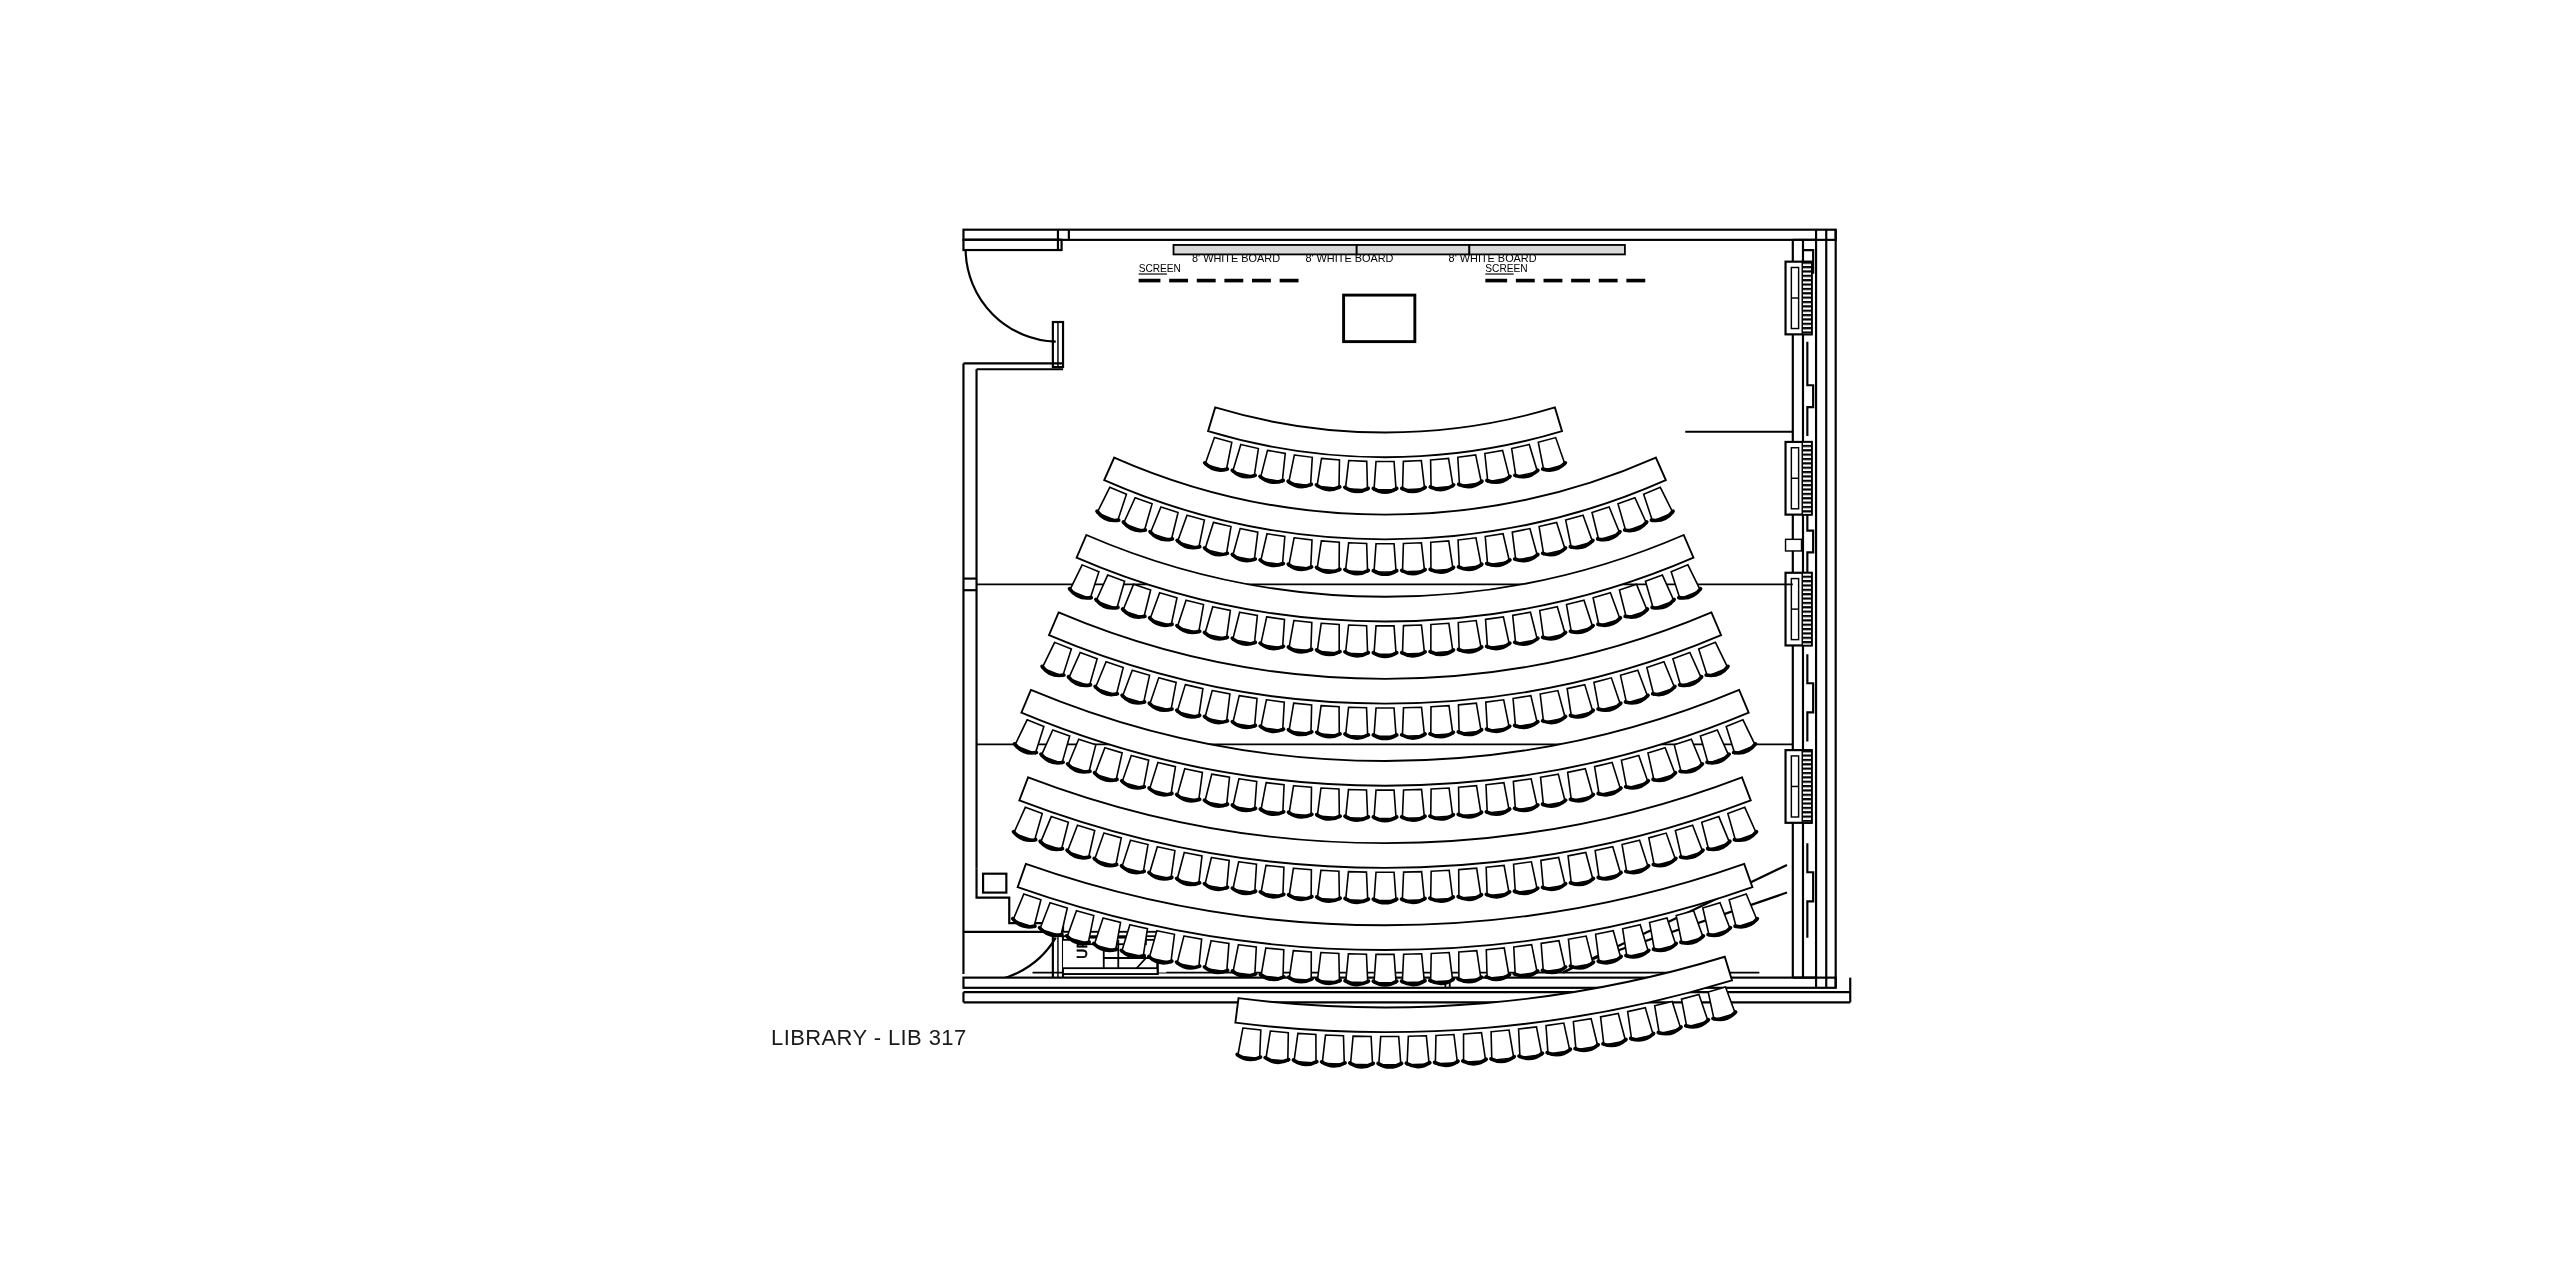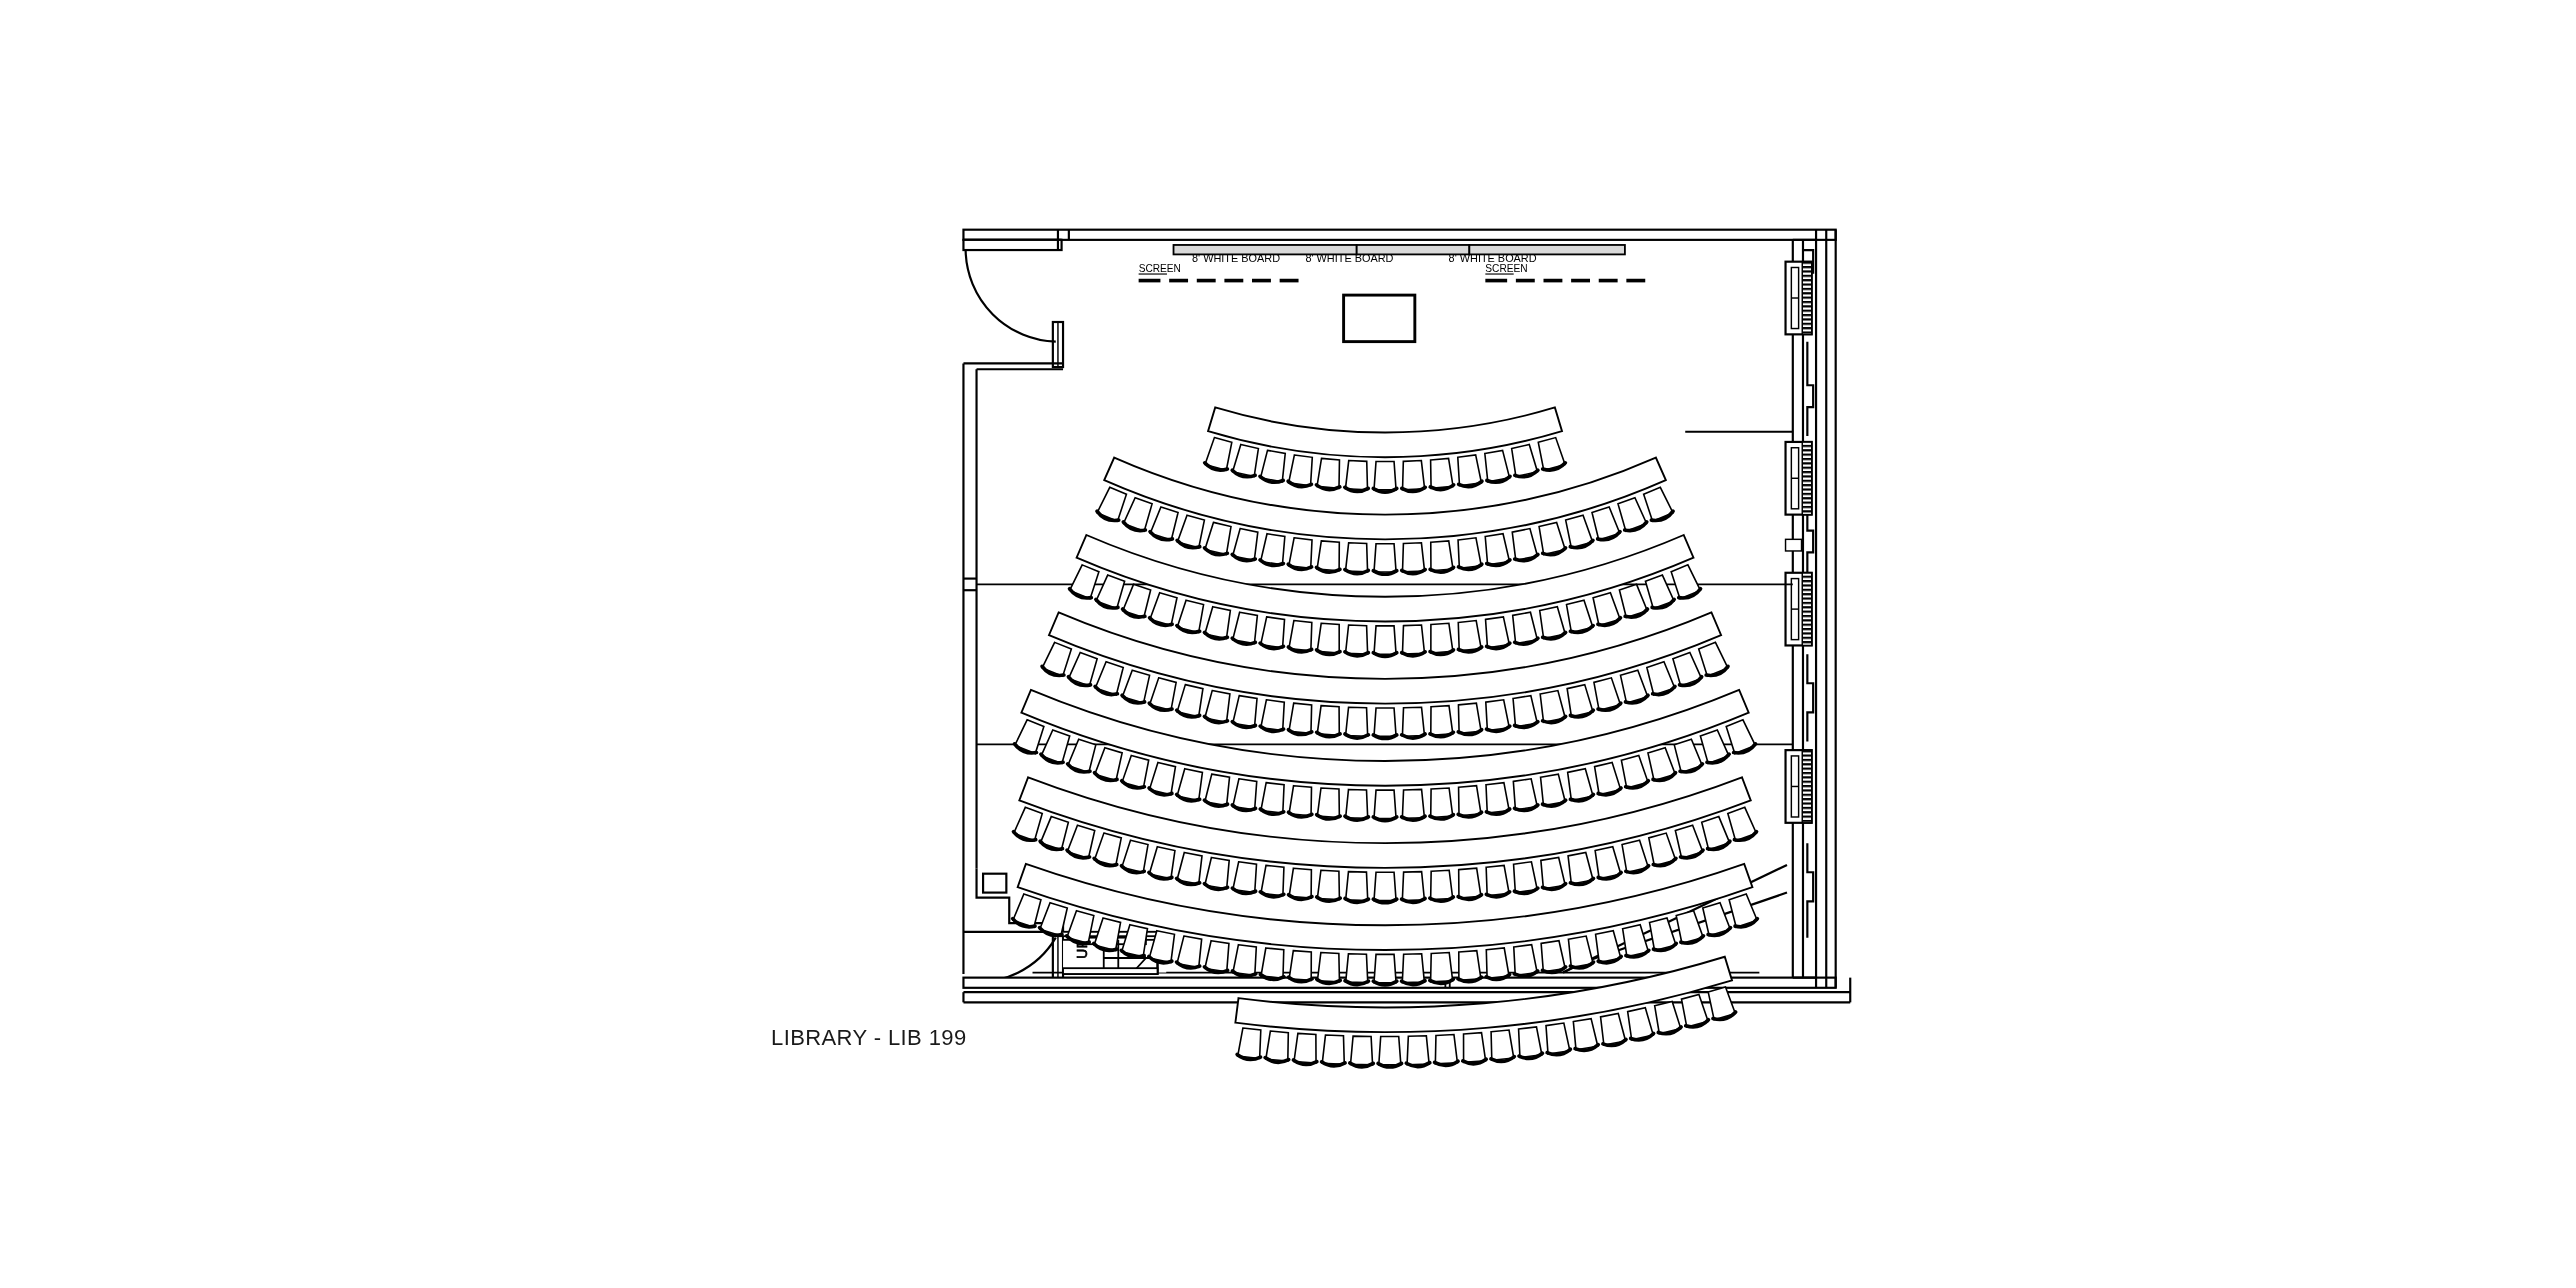--- a/index.html
+++ b/index.html
@@ -969,15 +969,15 @@
           </g>
           <g transform="translate(2367.339191071457 1381.3979680516356) rotate(-16.15175608752667)">
             <path d="M -12.4 -21 L 12.4 -21 L 15.19 18 L -15.19 18 Z" fill="#ffffff" stroke="#000000" stroke-width="2.2"></path>
             <path d="M -16.189999999999998 16 Q 0 26 16.189999999999998 16" fill="none" stroke="#000000" stroke-width="5" stroke-linecap="round"></path>
           </g>
         </g>
       </g>
 
   </svg>
 
-  <div class="caption">LIBRARY - LIB 199</div>
+  <div class="caption">LIBRARY - LIB 317</div>
 </div>
 
 
 </body></html>

